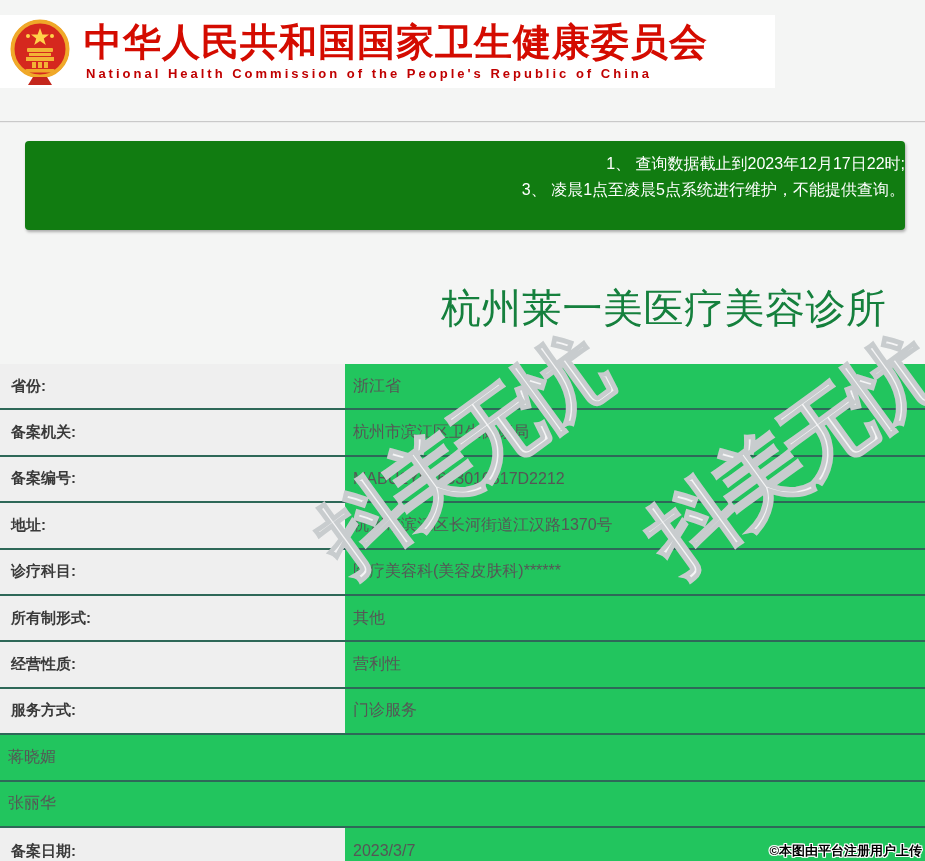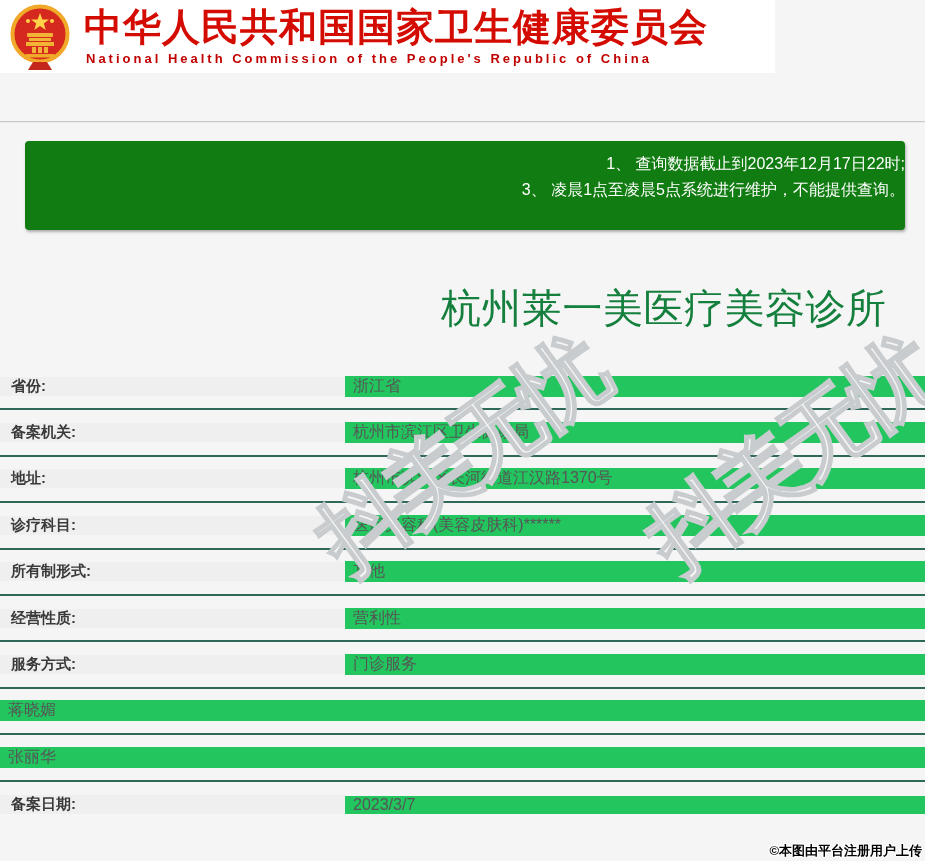--- a/index.html
+++ b/index.html
@@ -2,21 +2,21 @@
 <html lang="zh"><head>
 <meta charset="utf-8">
 <style>
   html,body{margin:0;padding:0;}
   .page{
     position:relative;width:925px;height:861px;overflow:hidden;
     background:#f4f5f4;
     font-family:"Liberation Sans","DejaVu Sans",sans-serif;
   }
   
-  .header{position:absolute;left:0;top:0;width:775px;height:73px;background:#ffffff;}
+  .header{position:absolute;left:0;top:15px;width:775px;height:73px;background:#ffffff;}
   .emblem{position:absolute;left:8px;top:3px;width:64px;height:67px;}
   .htitle{
     position:absolute;left:84px;top:5px;font-size:38px;font-weight:bold;
     color:#d40b00;letter-spacing:1px;white-space:nowrap;line-height:44px;
   }
   .hsub{
     position:absolute;left:86px;top:51px;font-size:13px;font-weight:bold;
     color:#c00000;letter-spacing:3px;white-space:nowrap;
   }
   
@@ -33,21 +33,21 @@
     text-align:right;
   }
   .nline{margin-left:73px;font-size:16px;line-height:26px;white-space:nowrap;}
   
   .org-title{
     position:absolute;left:441px;top:281px;font-size:40px;color:#15803d;
     letter-spacing:0.5px;white-space:nowrap;font-weight:400;
   }
   
   .rtable{position:absolute;left:0;top:364px;width:925px;z-index:1;}
-  .trow{display:flex;height:46.4px;box-sizing:border-box;border-bottom:2px solid #2e6858;align-items:center;}
+  .trow{display:flex;height:46.4px;box-sizing:border-box;border-bottom:2px solid #2e6858;}
   .trow:last-child{border-bottom:none;}
   .tlabel{
     width:345px;background:#efefef;display:flex;align-items:center;
     padding-left:11px;box-sizing:border-box;font-size:15px;font-weight:bold;color:#3a3a3a;
   }
   .tvalue{
     flex:1;background:#22c55e;display:flex;align-items:center;
     padding-left:8px;font-size:16px;color:#565656;white-space:nowrap;
   }
   
@@ -108,20 +108,24 @@
   <div class="rtable">
     <div class="trow">
       <div class="tlabel">省份:</div>
       <div class="tvalue">浙江省</div>
     </div>
     <div class="trow">
       <div class="tlabel">备案机关:</div>
       <div class="tvalue">杭州市滨江区卫生健康局</div>
     </div>
     <div class="trow">
+      <div class="tlabel">备案编号:</div>
+      <div class="tvalue">MABU1Y8F633010817D2212</div>
+    </div>
+    <div class="trow">
       <div class="tlabel">地址:</div>
       <div class="tvalue">杭州市滨江区长河街道江汉路1370号</div>
     </div>
     <div class="trow">
       <div class="tlabel">诊疗科目:</div>
       <div class="tvalue">医疗美容科(美容皮肤科)******</div>
     </div>
     <div class="trow">
       <div class="tlabel">所有制形式:</div>
       <div class="tvalue">其他</div>

